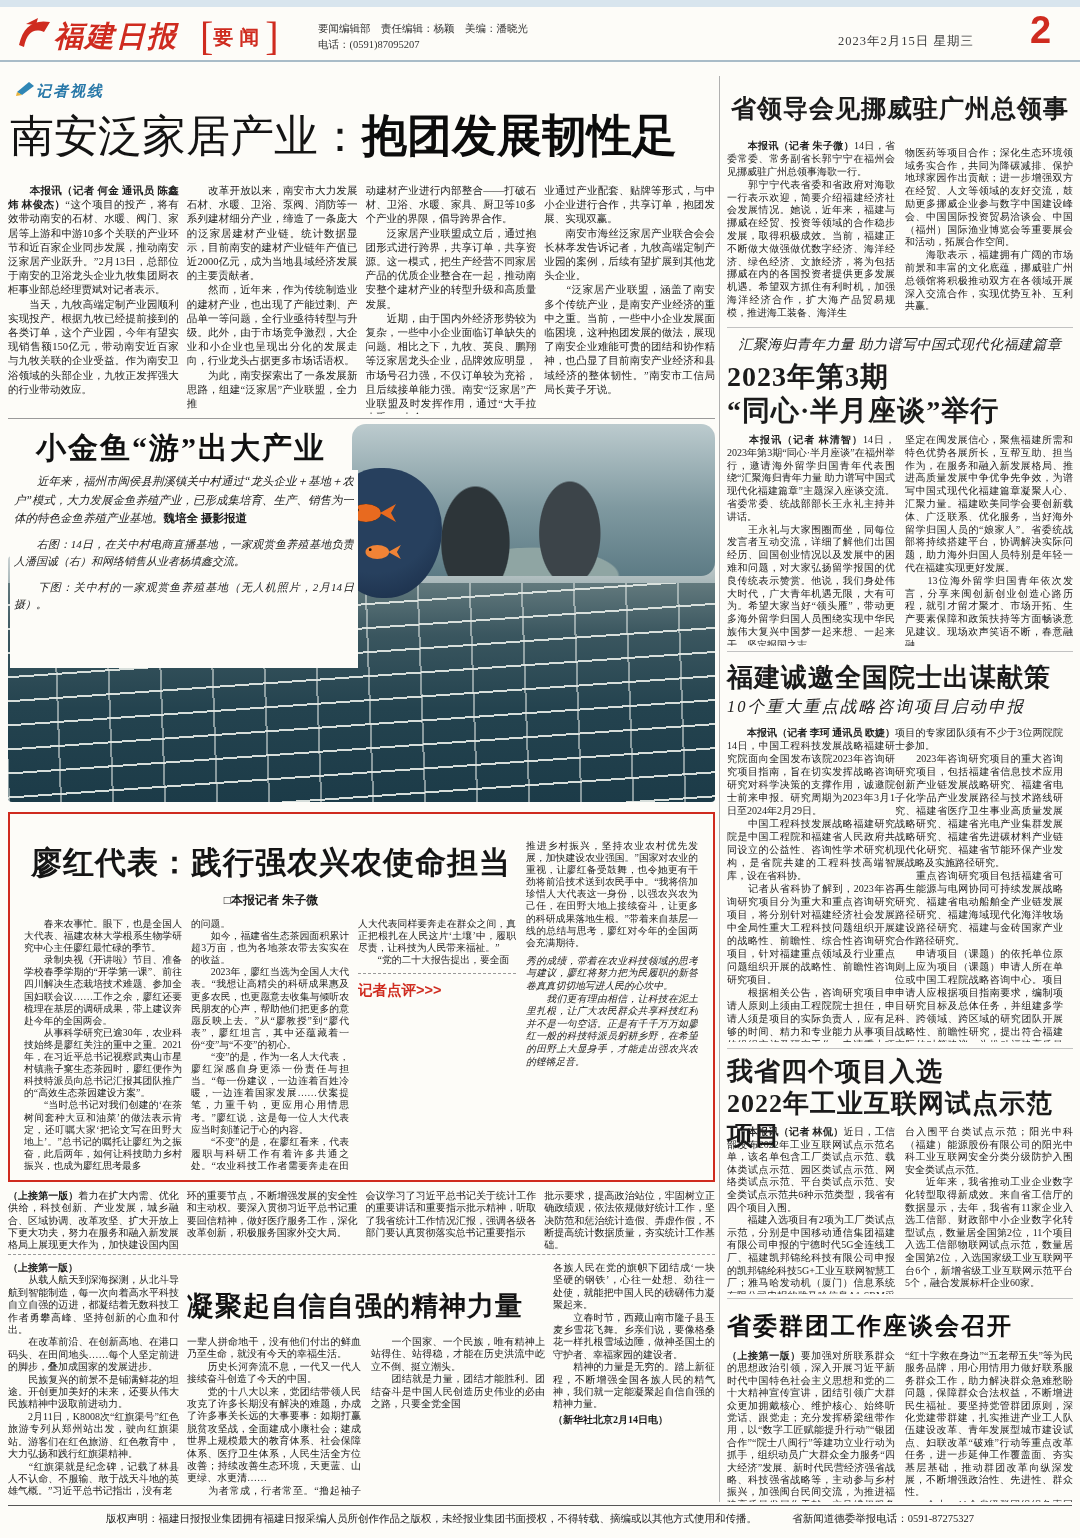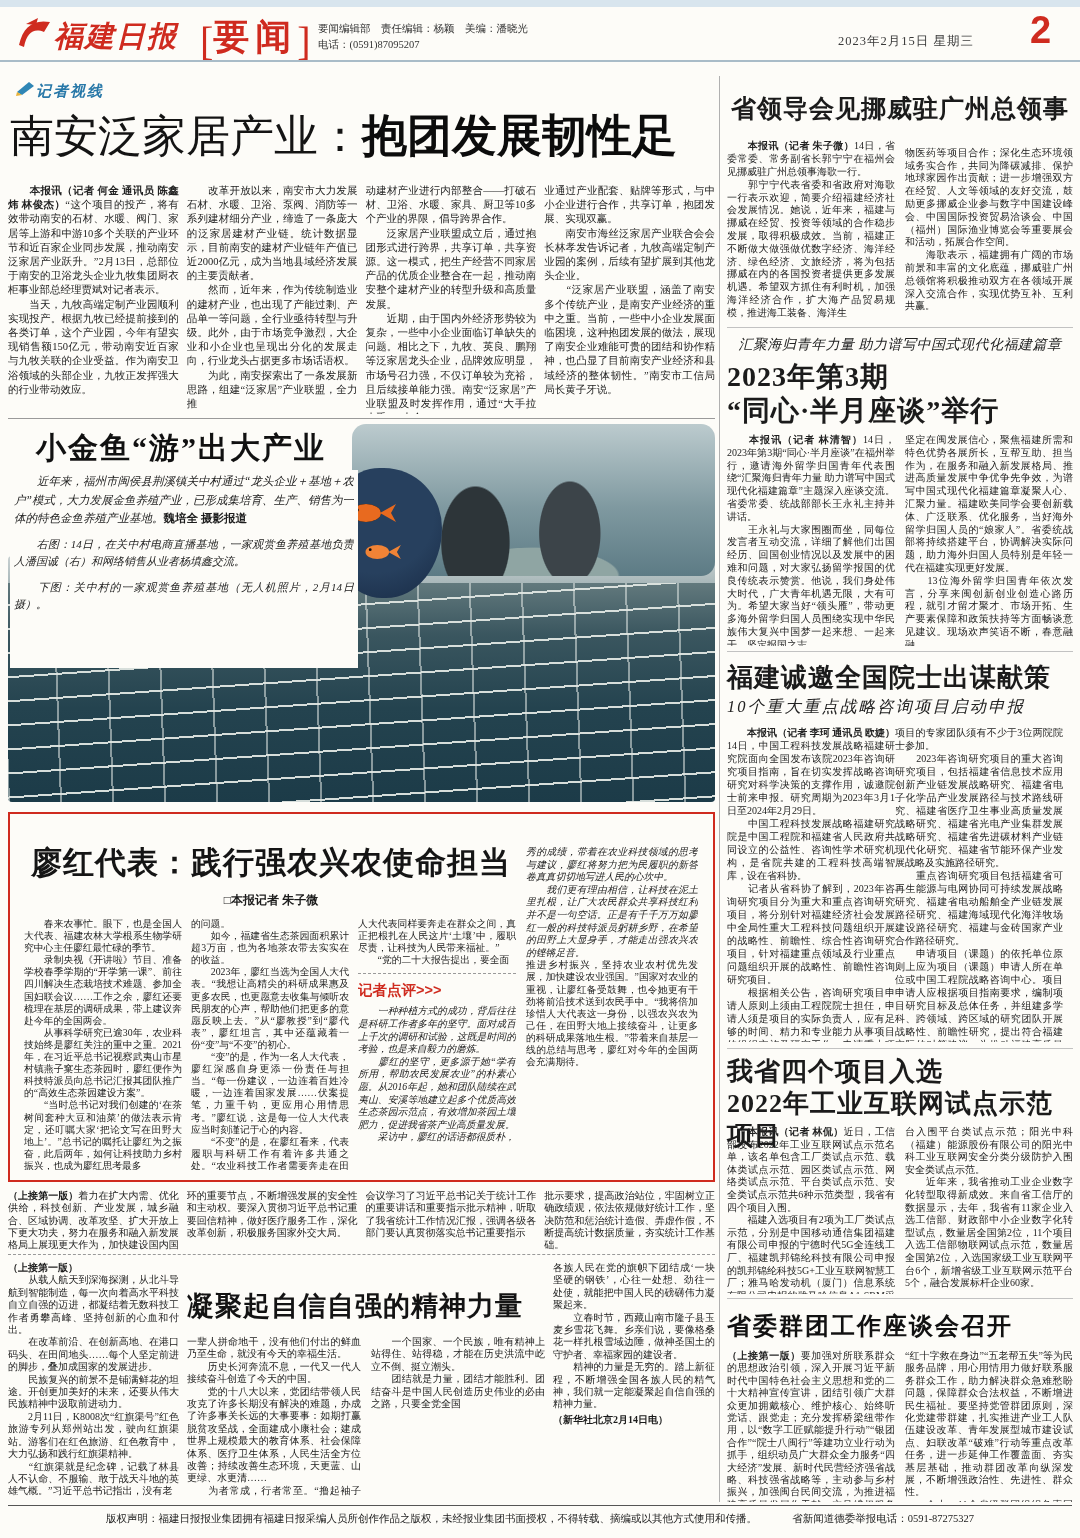--- a/index.html
+++ b/index.html
@@ -44,21 +44,21 @@
 
   <div class="abs" style="left:0;top:7px;width:1080px;height:54px;">
     <span class="abs" style="left:16px;top:8px;">
       <svg width="36" height="34" viewBox="0 0 36 34">
           <path d="M3 30 C7 12 17 4 34 7 L28 17 C18 13 11 17 8 32 Z" fill="#cf2b1f"></path>
           <path d="M10 9 L22 3 L20 10 Z" fill="#cf2b1f"></path>
         </svg>
     </span>
     <div class="abs" style="left:54px;top:10px;font-size:29px;font-weight:bold;font-style:italic;color:#cf2b1f;letter-spacing:2px;">福建日报</div>
     <div class="abs" style="left:200px;top:6px;color:#cf2b1f;">
-      <span style="font-size:40px;font-weight:300;vertical-align:-6px;">[</span><span style="font-size:36px;font-weight:bold;letter-spacing:6px;">要闻</span><span style="font-size:40px;font-weight:300;vertical-align:-6px;">]</span>
+      <span style="font-size:40px;font-weight:300;vertical-align:-6px;">[</span><span style="font-size:20px;font-weight:bold;letter-spacing:6px;">要闻</span><span style="font-size:40px;font-weight:300;vertical-align:-6px;">]</span>
     </div>
     <div class="abs" style="left:318px;top:14px;font-size:10.5px;line-height:16px;color:#333;">
       <div>要闻编辑部　责任编辑：杨颖　美编：潘晓光</div>
       <div>电话：(0591)87095207</div>
     </div>
     <div class="abs" style="left:838px;top:26px;font-size:12.5px;color:#3a3a3a;letter-spacing:1px;">2023年2月15日 星期三</div>
     <div class="abs" style="left:1030px;top:2px;font-size:38px;font-weight:900;color:#cf2b1f;font-family:'Liberation Sans','DejaVu Sans',sans-serif;">2</div>
   </div>
   <div class="abs" style="left:0;top:60px;width:1080px;border-top:2px solid #a9bcc8;"></div>
 
@@ -124,29 +124,26 @@
       <div class="col" style="width:158px;font-size:9.8px;line-height:12.1px;">的问题。
 　　如今，福建省生态茶园面积累计超3万亩，也为各地茶农带去实实在的收益。
 　　2023年，廖红当选为全国人大代表。“我想让高精尖的科研成果惠及更多农民，也更愿意去收集与倾听农民朋友的心声，帮助他们把更多的意愿反映上去。”从“廖教授”到“廖代表”，廖红坦言，其中还蕴藏着一份“变”与“不变”的初心。
 　　“变”的是，作为一名人大代表，廖红深感自身更添一份责任与担当。“每一份建议，一边连着百姓冷暖，一边连着国家发展……伏案提笔，力重千钧，更应用心用情思考。”廖红说，这是每一位人大代表应当时刻谨记于心的内容。
 　　“不变”的是，在廖红看来，代表履职与科研工作有着许多共通之处。“农业科技工作者需要奔走在田间地头，</div>
       <div style="width:158px;overflow:hidden;">
         <div class="col" style="font-size:9.8px;line-height:12.1px;">人大代表同样要奔走在群众之间，真正把根扎在人民这片‘土壤’中，履职尽责，让科技为人民带来福祉。”
 　　“党的二十大报告提出，要全面</div>
         <div class="dashed" style="margin:7px 0;"></div>
         <div style="color:#cf2b1f;font-weight:bold;font-size:14.5px;margin:4px 0 5px 0;font-family:'Liberation Sans','DejaVu Sans',sans-serif;">记者点评&gt;&gt;&gt;</div>
-        <div class="col kai" style="font-size:9.8px;line-height:12.6px;">　　一种种植方式的成功，背后往往是科研工作者多年的坚守。面对成百上千次的调研和试验，这既是时间的考验，也是来自毅力的磨炼。
-　　廖红的坚守，更多源于她“学有所用，帮助农民发展农业”的朴素心愿。从2016年起，她和团队陆续在武夷山、安溪等地建立起多个优质高效生态茶园示范点，有效增加茶园土壤肥力，促进我省茶产业高质量发展。
-　　采访中，廖红的话语都很质朴，</div>
       </div>
     </div>
     <div style="position:absolute;left:516px;top:26px;width:172px;height:330px;overflow:hidden;">
+      <div class="col" style="font-size:9.8px;line-height:12.1px;">推进乡村振兴，坚持农业农村优先发展，加快建设农业强国。”国家对农业的重视，让廖红备受鼓舞，也令她更有干劲将前沿技术送到农民手中。“我将倍加珍惜人大代表这一身份，以强农兴农为己任，在田野大地上接续奋斗，让更多的科研成果落地生根。”带着来自基层一线的总结与思考，廖红对今年的全国两会充满期待。</div>
       <div class="col kai" style="font-size:9.8px;line-height:12.6px;margin-top:6px;">秀的成绩，带着在农业科技领域的思考与建议，廖红将努力把为民履职的新答卷真真切切地写进人民的心坎中。
 　　我们更有理由相信，让科技在泥土里扎根，让广大农民群众共享科技红利并不是一句空话。正是有千千万万如廖红一般的科技特派员躬耕乡野，在希望的田野上大显身手，才能走出强农兴农的铿锵足音。</div>
-      <div class="col" style="font-size:9.8px;line-height:12.1px;">推进乡村振兴，坚持农业农村优先发展，加快建设农业强国。”国家对农业的重视，让廖红备受鼓舞，也令她更有干劲将前沿技术送到农民手中。“我将倍加珍惜人大代表这一身份，以强农兴农为己任，在田野大地上接续奋斗，让更多的科研成果落地生根。”带着来自基层一线的总结与思考，廖红对今年的全国两会充满期待。</div>
     </div>
   </div>
 
   <div class="abs flexrow" style="left:8px;top:1190px;width:707px;height:60px;gap:8px;">
     <div class="col" style="width:171px;font-size:10px;line-height:12.3px;"><b>（上接第一版）</b><span>着力在扩大内需、优化供给，科技创新、产业发展，城乡融合、区域协调、改革攻坚、扩大开放上下更大功夫，努力在服务和融入新发展格局上展现更大作为，加快建设国内国际双循</span></div>
     <div class="col" style="width:171px;font-size:10px;line-height:12.3px;">环的重要节点，不断增强发展的安全性和主动权。要深入贯彻习近平总书记重要回信精神，做好医疗服务工作，深化改革创新，积极服务国家外交大局。</div>
     <div class="col" style="width:171px;font-size:10px;line-height:12.3px;">会议学习了习近平总书记关于统计工作的重要讲话和重要指示批示精神，听取了我省统计工作情况汇报，强调各级各部门要认真贯彻落实总书记重要指示</div>
     <div class="col" style="width:171px;font-size:10px;line-height:12.3px;">批示要求，提高政治站位，牢固树立正确政绩观，依法依规做好统计工作，坚决防范和惩治统计造假、弄虚作假，不断提高统计数据质量，夯实统计工作基础。</div>
   </div>
   <div class="abs dashed" style="left:8px;top:1254px;width:707px;"></div>

